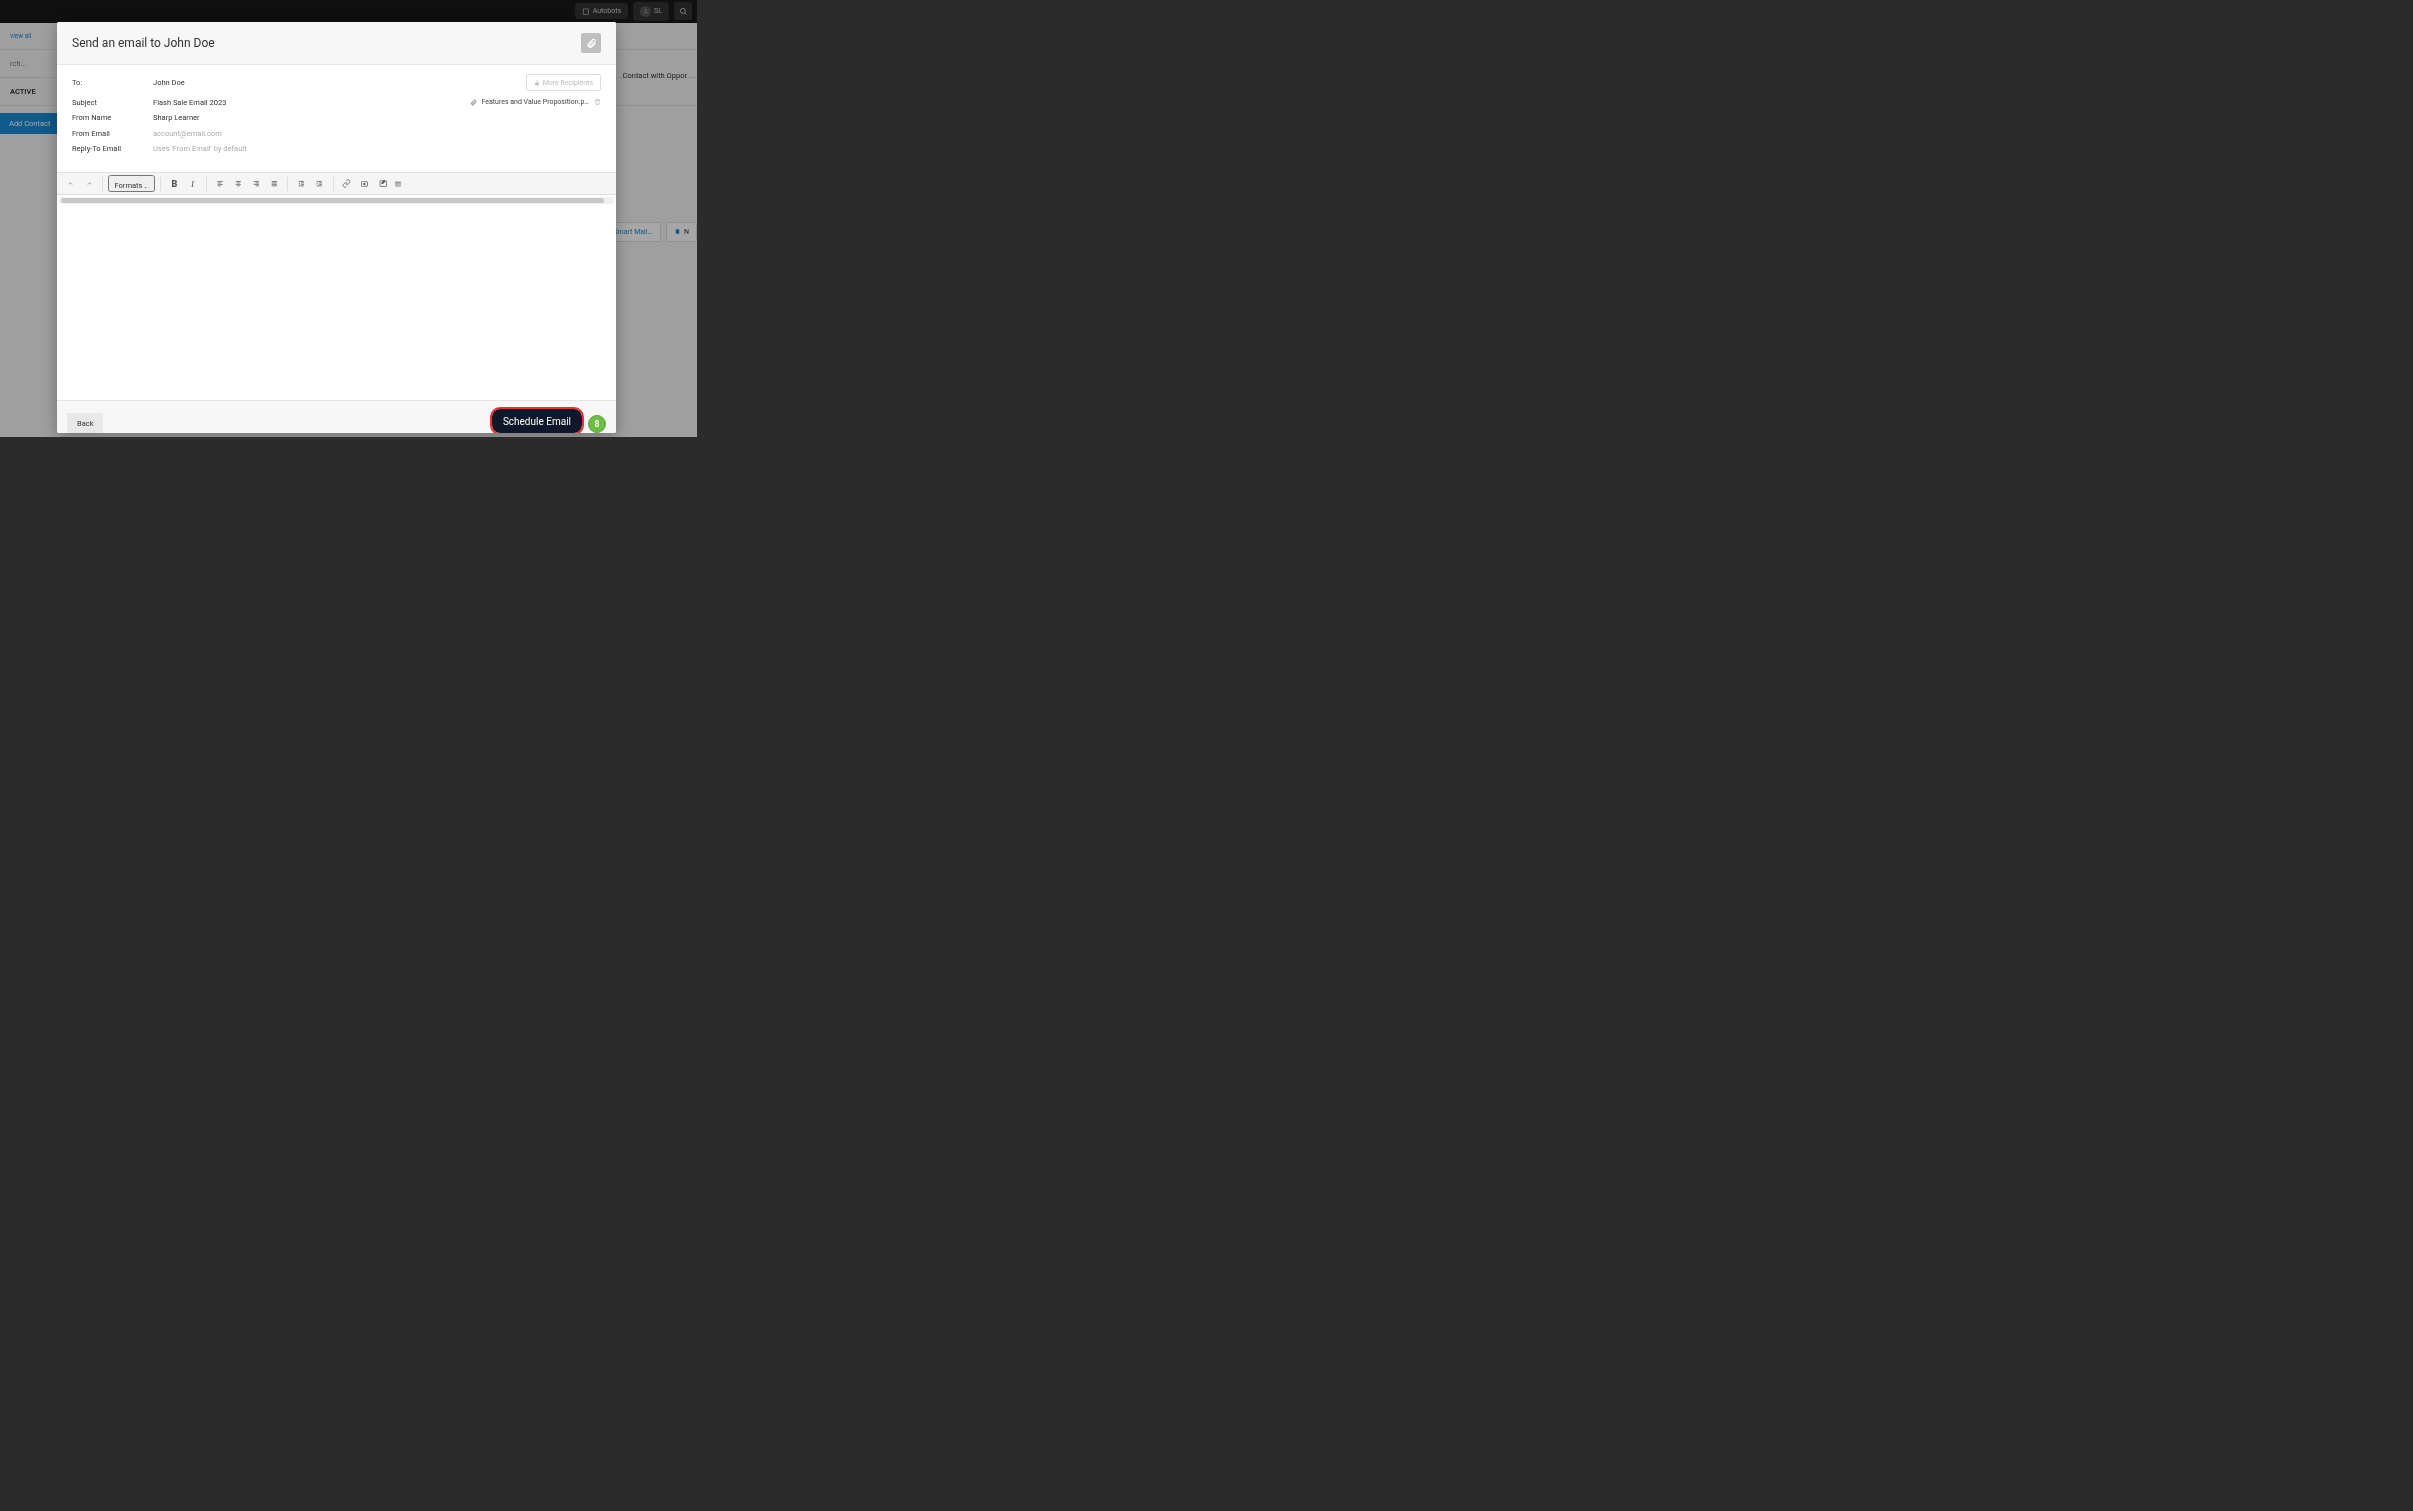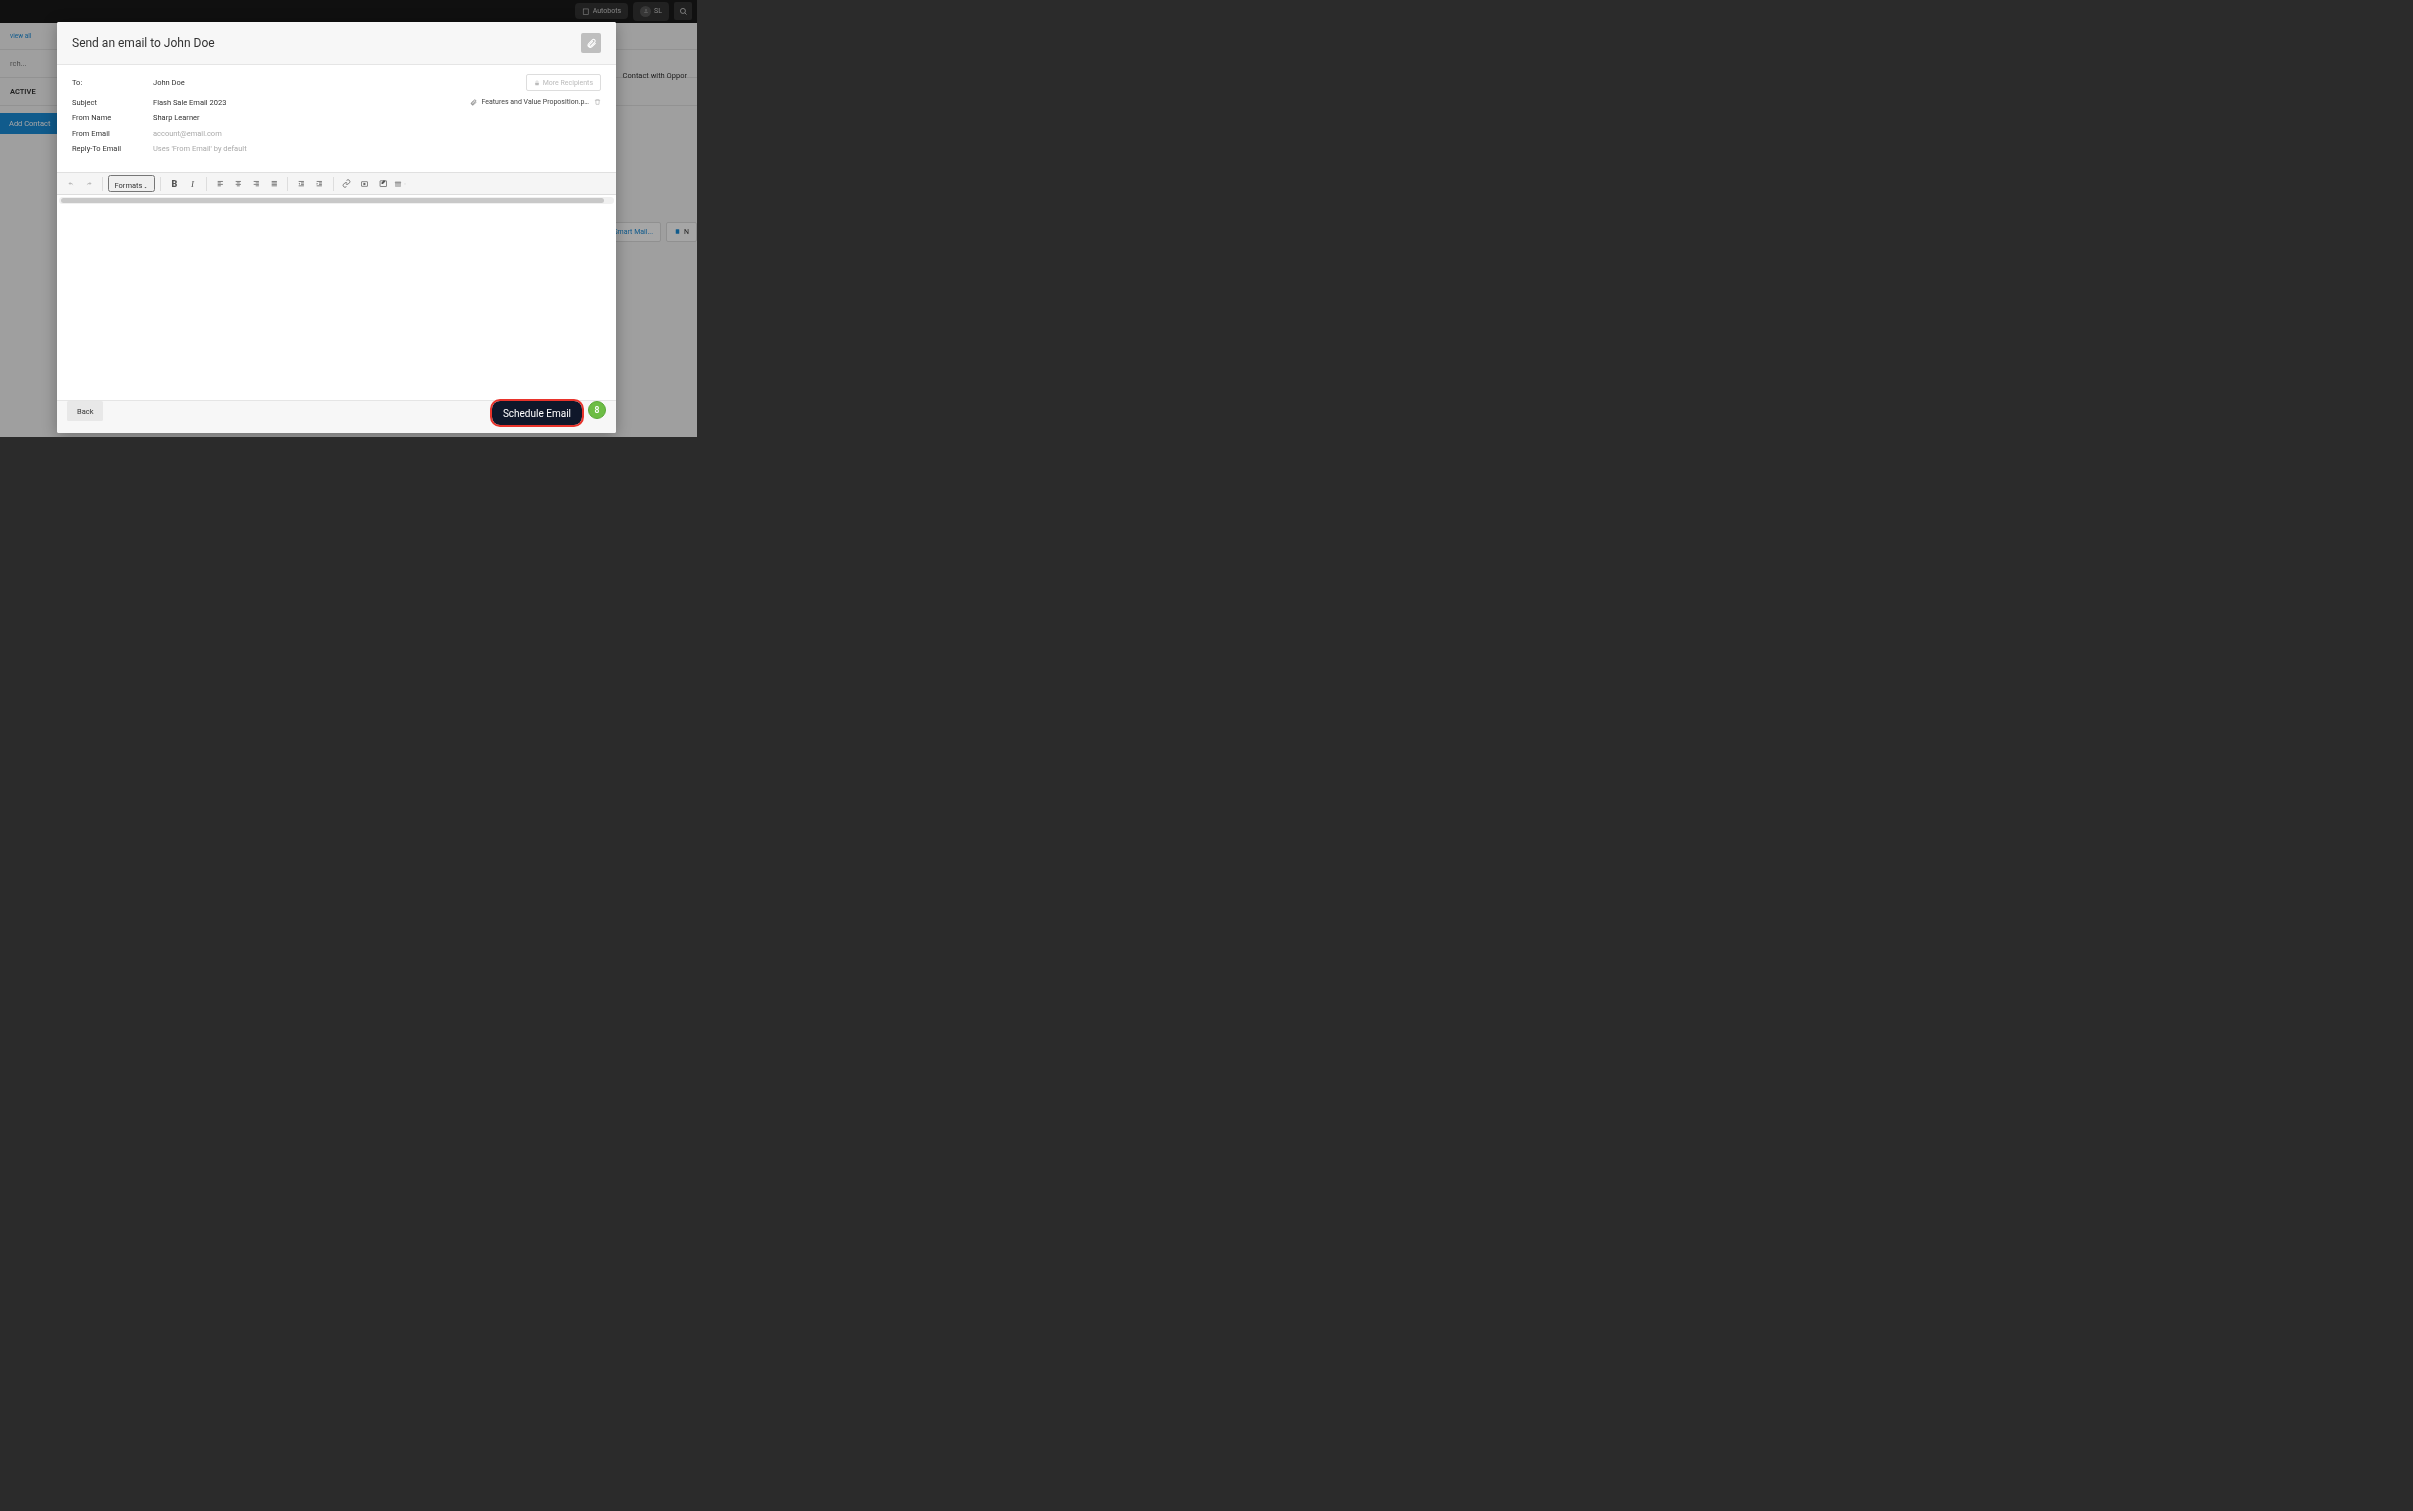--- a/index.html
+++ b/index.html
@@ -62,21 +62,21 @@
 .cup { position:absolute; bottom:-45px; left:50%; transform:translateX(-50%); width:91px; height:91px; border-radius:50%; background:#fff; }
 .cup-inner { position:absolute; top:7px; left:7px; right:7px; bottom:7px; border-radius:50%; background:#0a0a0a; }
 .cup-inner::after{content:"";position:absolute;top:5px;left:9px;width:25px;height:9px;border-radius:50%;background:rgba(255,255,255,0.08);}
 .saucer-edge { position:absolute; bottom:-3px; left:50%; transform:translateX(-50%); width:116px; height:7px; border-radius:50% 50% 0 0; background:rgba(255,255,255,0.6); }
 .spoon { position:absolute; bottom:0; left:151px; width:75px; height:9px; background:linear-gradient(90deg,#555 0%,#2a2a2a 70%); border-radius:5px 20px 20px 5px; transform:rotate(-22deg); transform-origin:right center; }
 .spoon-bowl { position:absolute; right:-2px; top:-3px; width:16px; height:15px; background:#2a2a2a; border-radius:50%; }
 
 .h-scrollbar { height:7px; background:#f0f0f0; margin:2px 2px 0; border-radius:3.5px; position:relative; }
 .h-thumb { position:absolute; left:2px; right:10px; top:1px; bottom:1px; background:#c8c8c8; border-radius:2.5px; }
 
-.modal-footer { height:33px; background:#f7f7f7; border-top:0.5px solid #e5e5e5; display:flex; align-items:flex-start; padding:0 10px; gap:6px; }
+.modal-footer { height:33px; background:#f7f7f7; border-top:0.5px solid #e5e5e5; display:flex; align-items:flex-end; padding:0 10px; gap:6px; }
 .btn-back { background:#e8e8e8; border:none; padding:5.5px 10px; font-size:7.5px; color:#333; border-radius:1.5px; }
 .footer-spacer { flex:1; }
 .btn-schedule { background:#0f172a; color:#fff; border:none; padding:6.5px 11px; font-size:10px; border-radius:8px; outline:2px solid #e8332b; outline-offset:0; }
 .badge-circle { width:18px; height:18px; border-radius:50%; background:#6dbd45; color:#fff; display:flex; align-items:center; justify-content:center; font-size:8.6px; font-weight:600; border:1.5px solid #5aa838; }
 
 svg { display:block; }
 </style>
 </head>
 <body>
 

